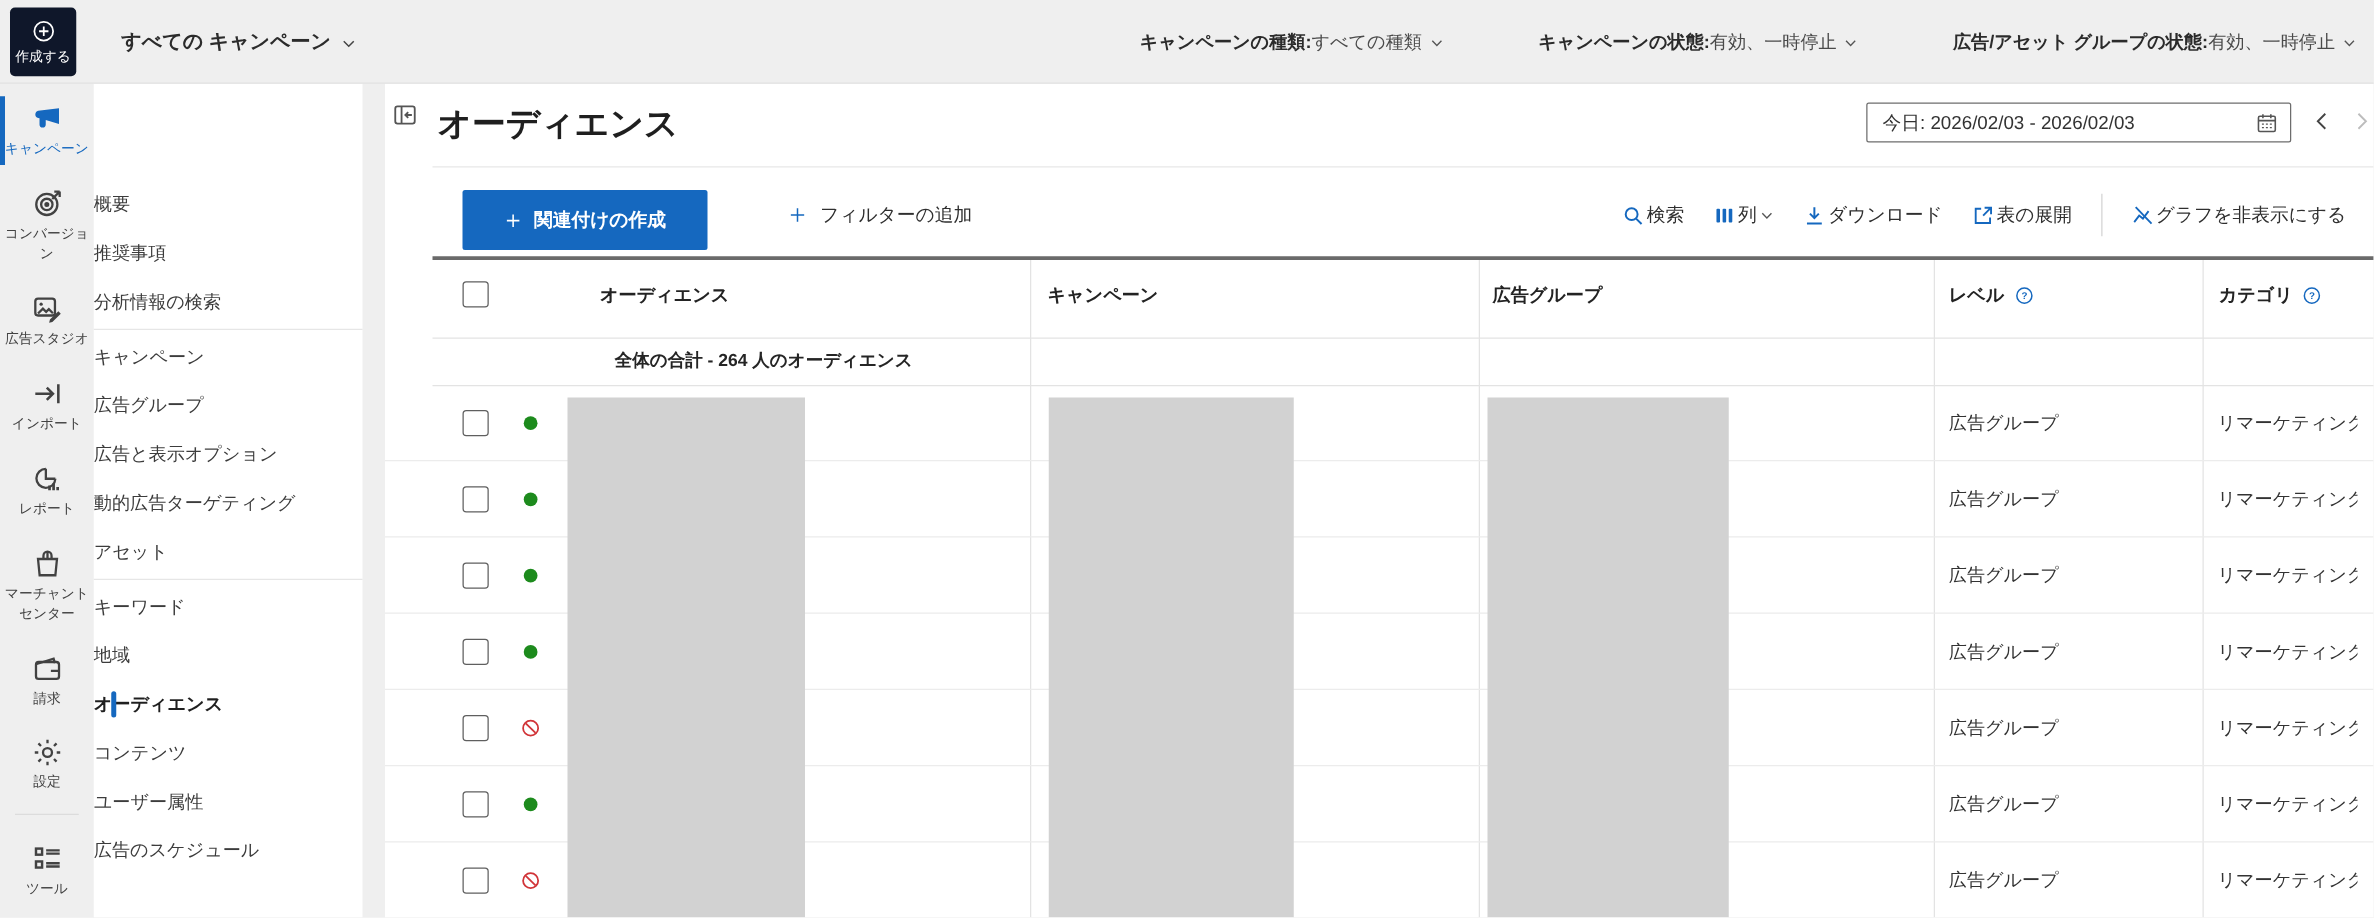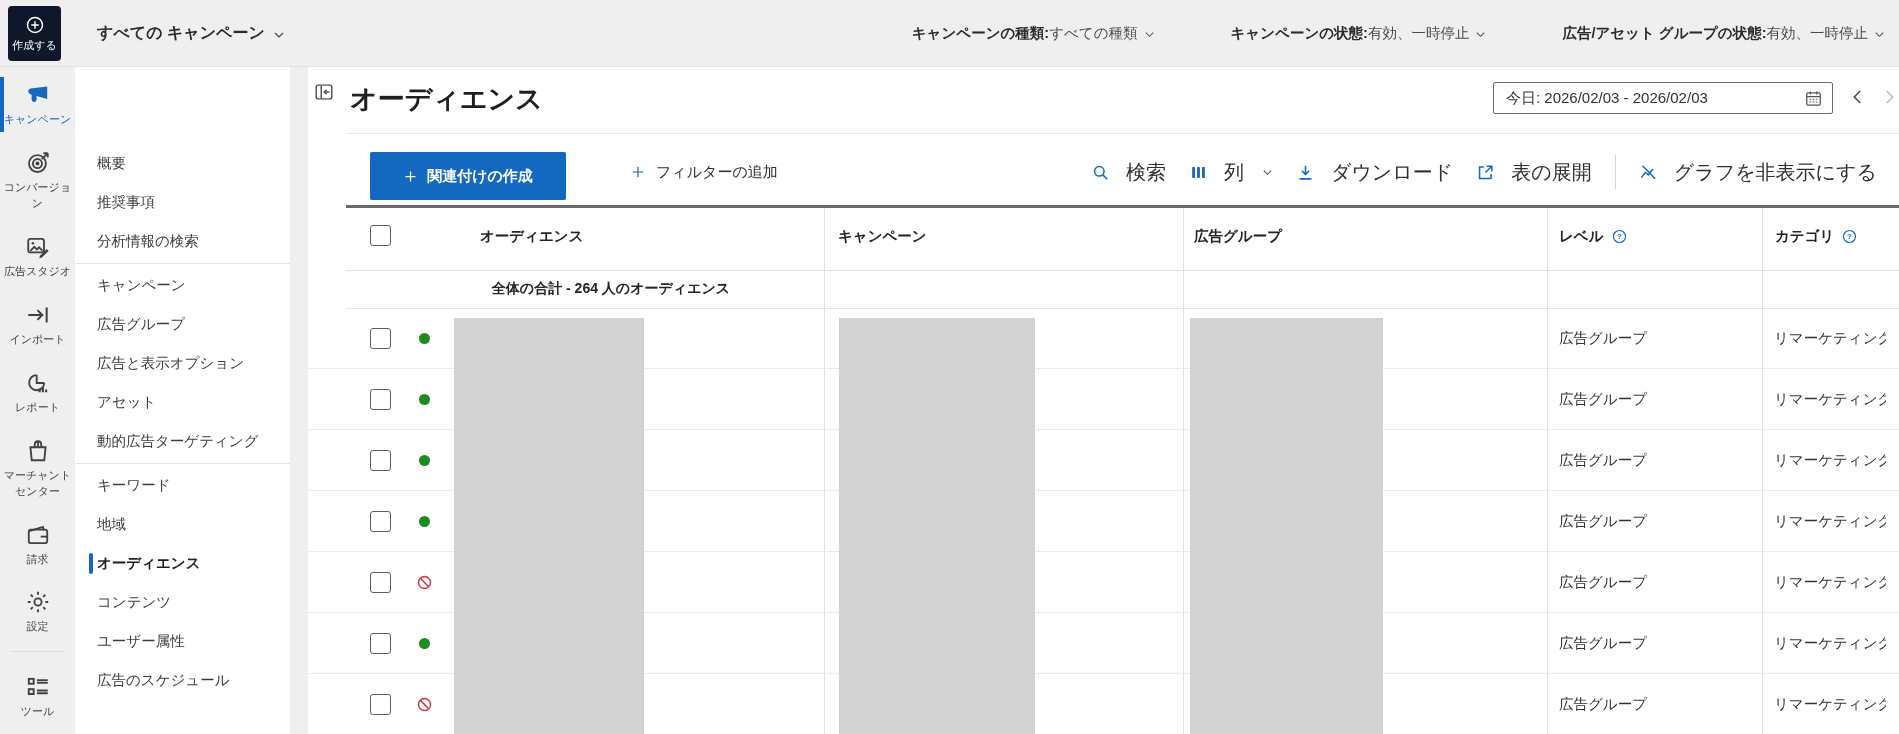--- a/index.html
+++ b/index.html
@@ -26,21 +26,21 @@
   .rail-item { position:relative; width:75px; padding:9px 2px 8px; display:flex; flex-direction:column; align-items:center; gap:4px; color:#424242; cursor:pointer; margin-bottom:5px; }
   .rail-item .icn { width:26px; height:26px; }
   .rail-label { font-size:11px; line-height:1.45; text-align:center; color:#424242; width:70px; }
   .rail-item.active { color:#1568bf; }
   .rail-item.active .rail-label { color:#1568bf; }
   .rail-item.active::before { content:""; position:absolute; left:0; top:4px; bottom:4px; width:4px; background:#1568bf; }
   .rail-div { height:1px; background:#dcdcdc; margin:8px 12px 13px; }
 
   
   .sidebar { position:absolute; left:75px; top:67px; width:215px; height:667px; background:#fff; padding-top:77px; }
-  .side-item { position:relative; height:39px; display:flex; align-items:center; padding-left:22px; font-size:14.5px; color:#3c3c3c; cursor:pointer; white-space:nowrap; }
+  .side-item { position:relative; height:39px; display:flex; align-items:center; font-size:14.5px; color:#3c3c3c; cursor:pointer; white-space:nowrap; }
   .side-item.active { font-weight:bold; color:#1f1f1f; }
   .side-item.active::before { content:""; position:absolute; left:14px; top:9px; bottom:9px; width:4px; border-radius:2px; background:#1568bf; }
   .side-div { height:1px; background:#e6e6e6; margin:2px 0; }
 
   
   .main { position:absolute; left:308px; top:67px; width:1591px; height:667px; background:#fff; overflow:hidden; }
   .collapse-btn { position:absolute; left:5px; top:14px; width:22px; height:22px; color:#555; cursor:pointer; }
   .page-title { position:absolute; left:42px; top:14px; font-size:27px; font-weight:bold; color:#1f1f1f; white-space:nowrap; }
   .date-box { position:absolute; left:1185px; top:15px; width:340px; height:32px; border:1px solid #6d6d6d; border-radius:2px; background:#fff; display:flex; align-items:center; padding:0 9px 0 12px; cursor:pointer; }
   .date-box .txt { font-size:15px; color:#333; white-space:nowrap; }
@@ -48,21 +48,21 @@
   .date-prev { position:absolute; left:1541px; top:21px; width:18px; height:18px; color:#444; cursor:pointer; }
   .date-next { position:absolute; left:1572px; top:21px; width:18px; height:18px; color:#bdbdbd; cursor:pointer; }
   .hdr-divider { position:absolute; left:38px; right:0; top:66px; height:1px; background:#e8e8e8; }
 
   
   .assoc-btn { position:absolute; left:62px; top:85px; width:196px; height:48px; background:#1568bf; color:#fff; border:none; border-radius:2px; font-size:15px; font-weight:bold; display:flex; align-items:center; justify-content:center; gap:9px; cursor:pointer; font-family:inherit; }
   .assoc-btn .icn { width:15px; height:15px; color:#fff; }
   .add-filter { position:absolute; left:322px; top:85px; height:40px; display:flex; align-items:center; gap:10px; font-size:15px; color:#2f2f2f; cursor:pointer; }
   .add-filter .icn { width:16px; height:16px; color:#1568bf; }
   .tools { position:absolute; right:22px; top:85px; height:40px; display:flex; align-items:center; gap:23px; }
-  .tool { display:flex; align-items:center; gap:16px; font-size:20px; color:#2f2f2f; cursor:pointer; white-space:nowrap; }
+  .tool { display:flex; align-items:center; gap:1px; font-size:15px; color:#2f2f2f; cursor:pointer; white-space:nowrap; }
   .tool .icn { width:19px; height:19px; color:#1568bf; }
   .tool .chev { width:11px; height:11px; color:#555; margin-left:2px; }
   .tool-sep { width:1px; height:34px; background:#d4d4d4; }
 
   
   .tbl-topline { position:absolute; left:38px; right:0; top:138px; height:3px; background:#6a6a6a; }
   .vline { position:absolute; top:141px; bottom:0; width:1px; background:#e3e3e3; }
   .hline { position:absolute; left:38px; right:0; height:1px; background:#e3e3e3; }
   .th { position:absolute; top:160px; font-size:14.5px; font-weight:bold; color:#232323; display:flex; align-items:center; gap:7px; white-space:nowrap; cursor:pointer; }
   .help { width:17px; height:17px; color:#1568bf; }
@@ -221,22 +221,22 @@
     </div>
 
   <div class="sidebar" id="sidebar">
       <div class="side-item">概要</div>
       <div class="side-item">推奨事項</div>
       <div class="side-item">分析情報の検索</div>
       <div class="side-div"></div>
       <div class="side-item">キャンペーン</div>
       <div class="side-item">広告グループ</div>
       <div class="side-item">広告と表示オプション</div>
+      <div class="side-item">動的広告ターゲティング</div>
       <div class="side-item">アセット</div>
-      <div class="side-item">動的広告ターゲティング</div>
       <div class="side-div"></div>
       <div class="side-item">キーワード</div>
       <div class="side-item">地域</div>
       <div class="side-item active">オーディエンス</div>
       <div class="side-item">コンテンツ</div>
       <div class="side-item">ユーザー属性</div>
       <div class="side-item">広告のスケジュール</div>
     </div>
 
   <div class="main">

